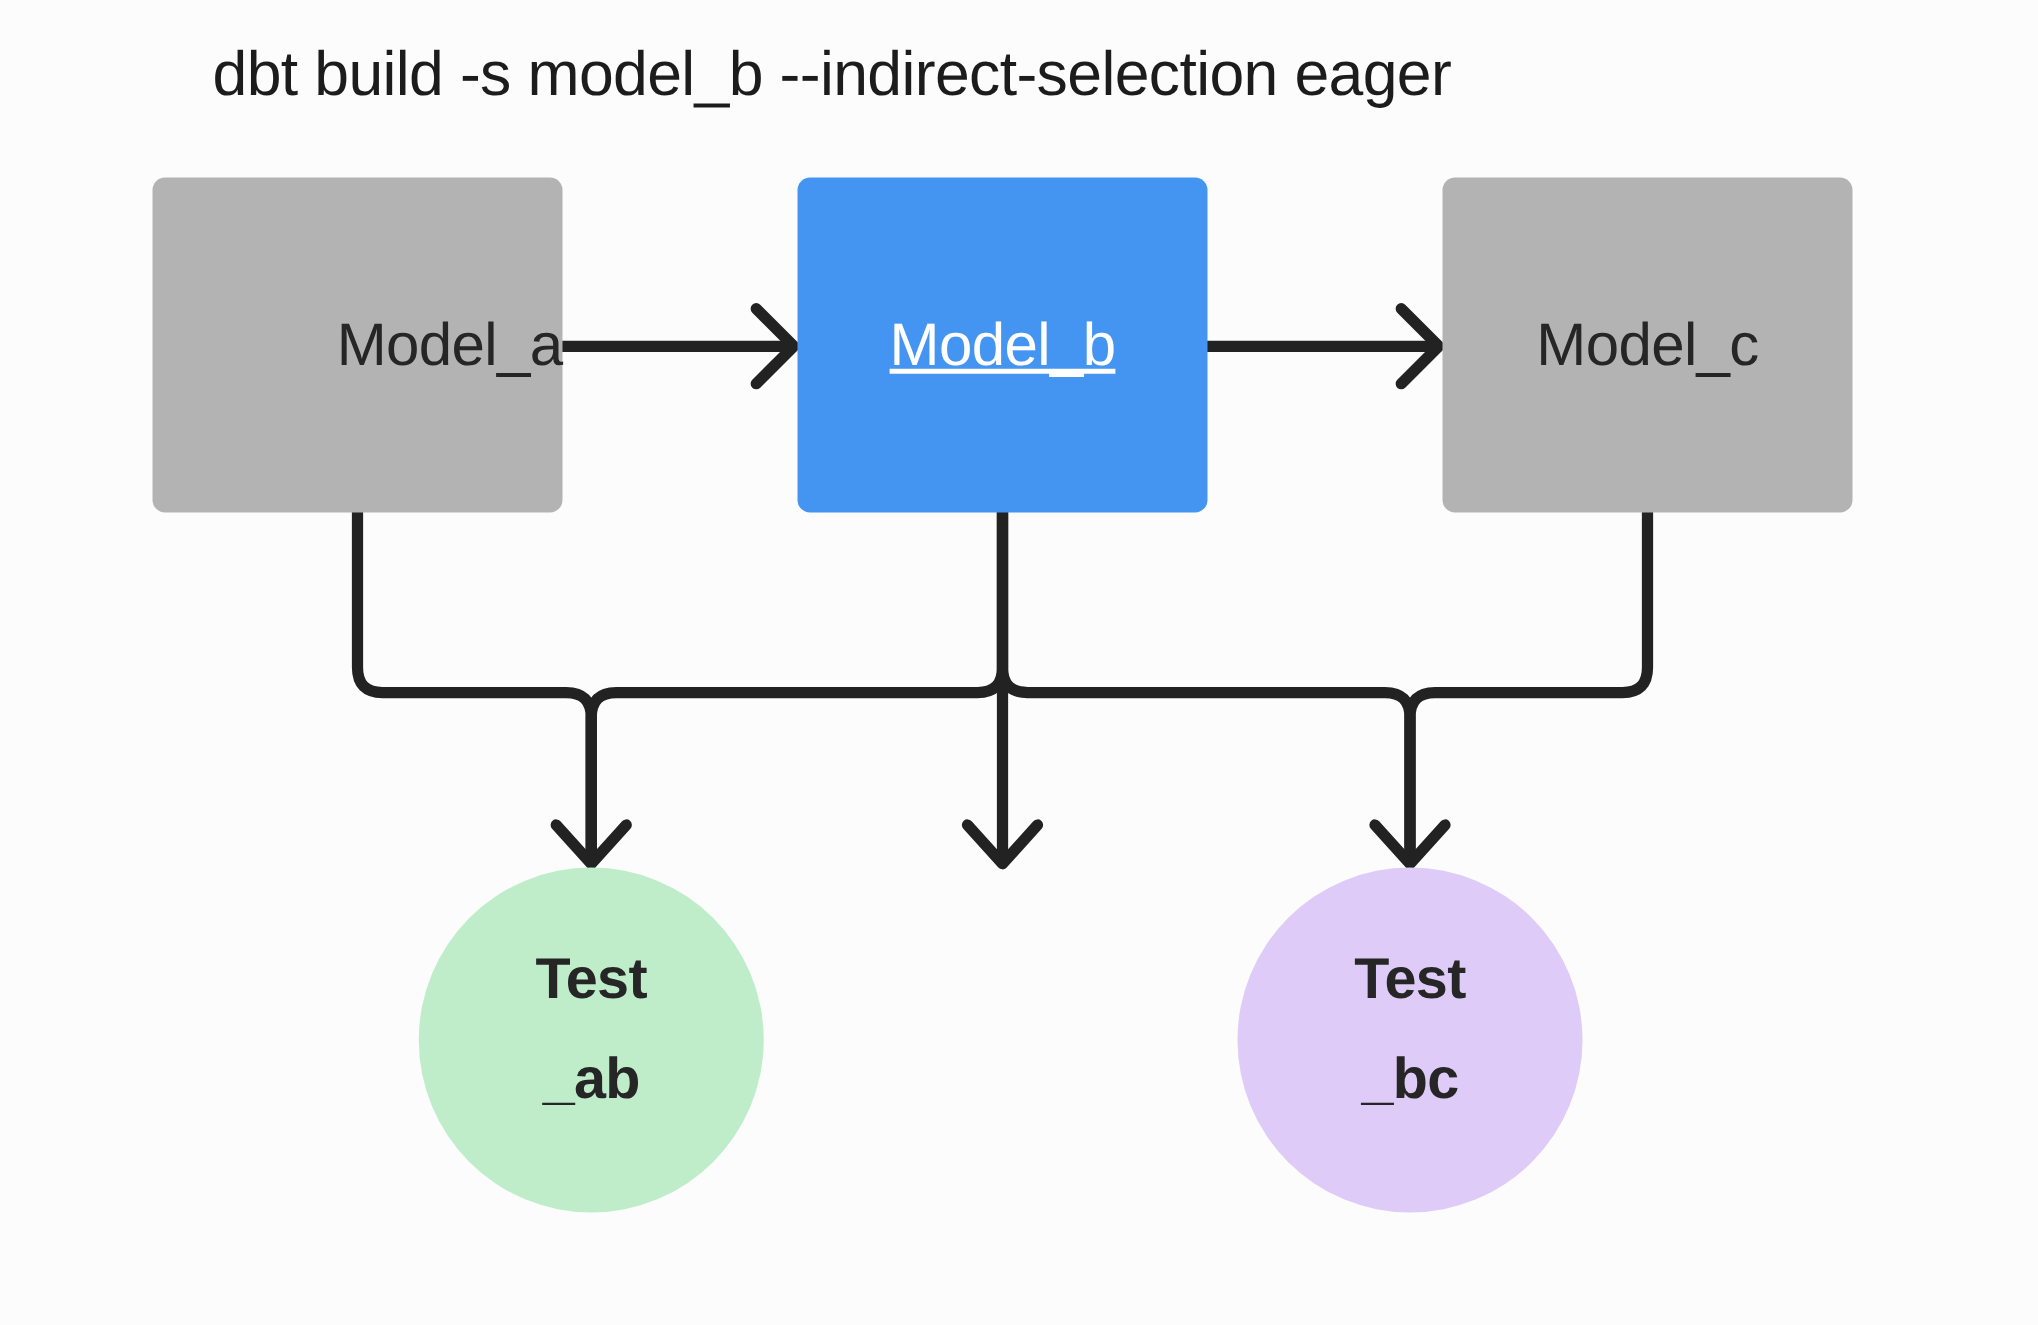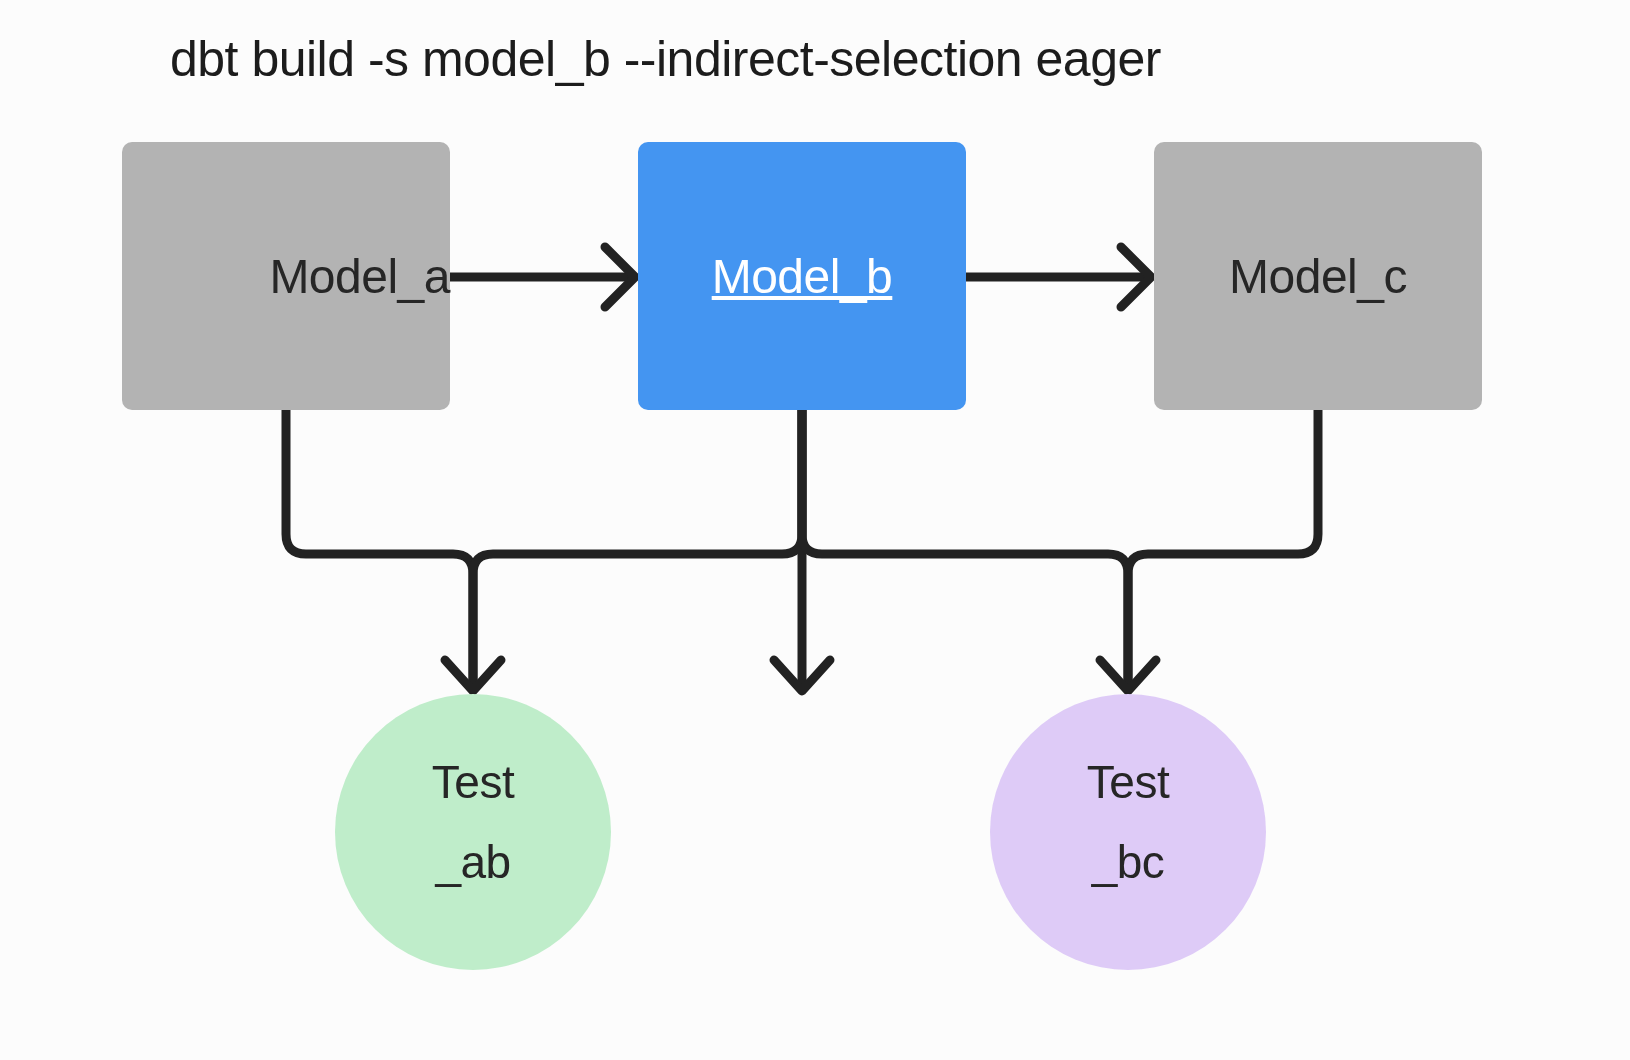--- a/index.html
+++ b/index.html
@@ -27,20 +27,21 @@
   #model-a{left:122px;justify-content:flex-end;}
   #model-b{left:638px;text-decoration:underline;}
   #model-c{left:1154px;}
   .test-circle{
     position:absolute;top:694px;width:276px;height:276px;
     border-radius:50%;
     display:flex;flex-direction:column;align-items:center;justify-content:center;
     font-size:46px;letter-spacing:-0.5px;
     color:var(--node-text-dark,#262626);
     line-height:80px;
+    font-weight:bold;
   }
   .test-circle .two-line{transform:translateY(-10px);text-align:center;}
   #test-ab{left:335px;background:var(--test-green,#BFEDCA);}
   #test-b{left:664px;background:var(--test-yellow,#F9E8A8);}
   #test-bc{left:990px;background:var(--test-purple,#DECBF7);}
   svg.connectors{position:absolute;left:0;top:0;width:1630px;height:1060px;pointer-events:none;}
   svg.connectors path{
     fill:none;
     stroke:var(--line,#222222);
     stroke-width:9;

